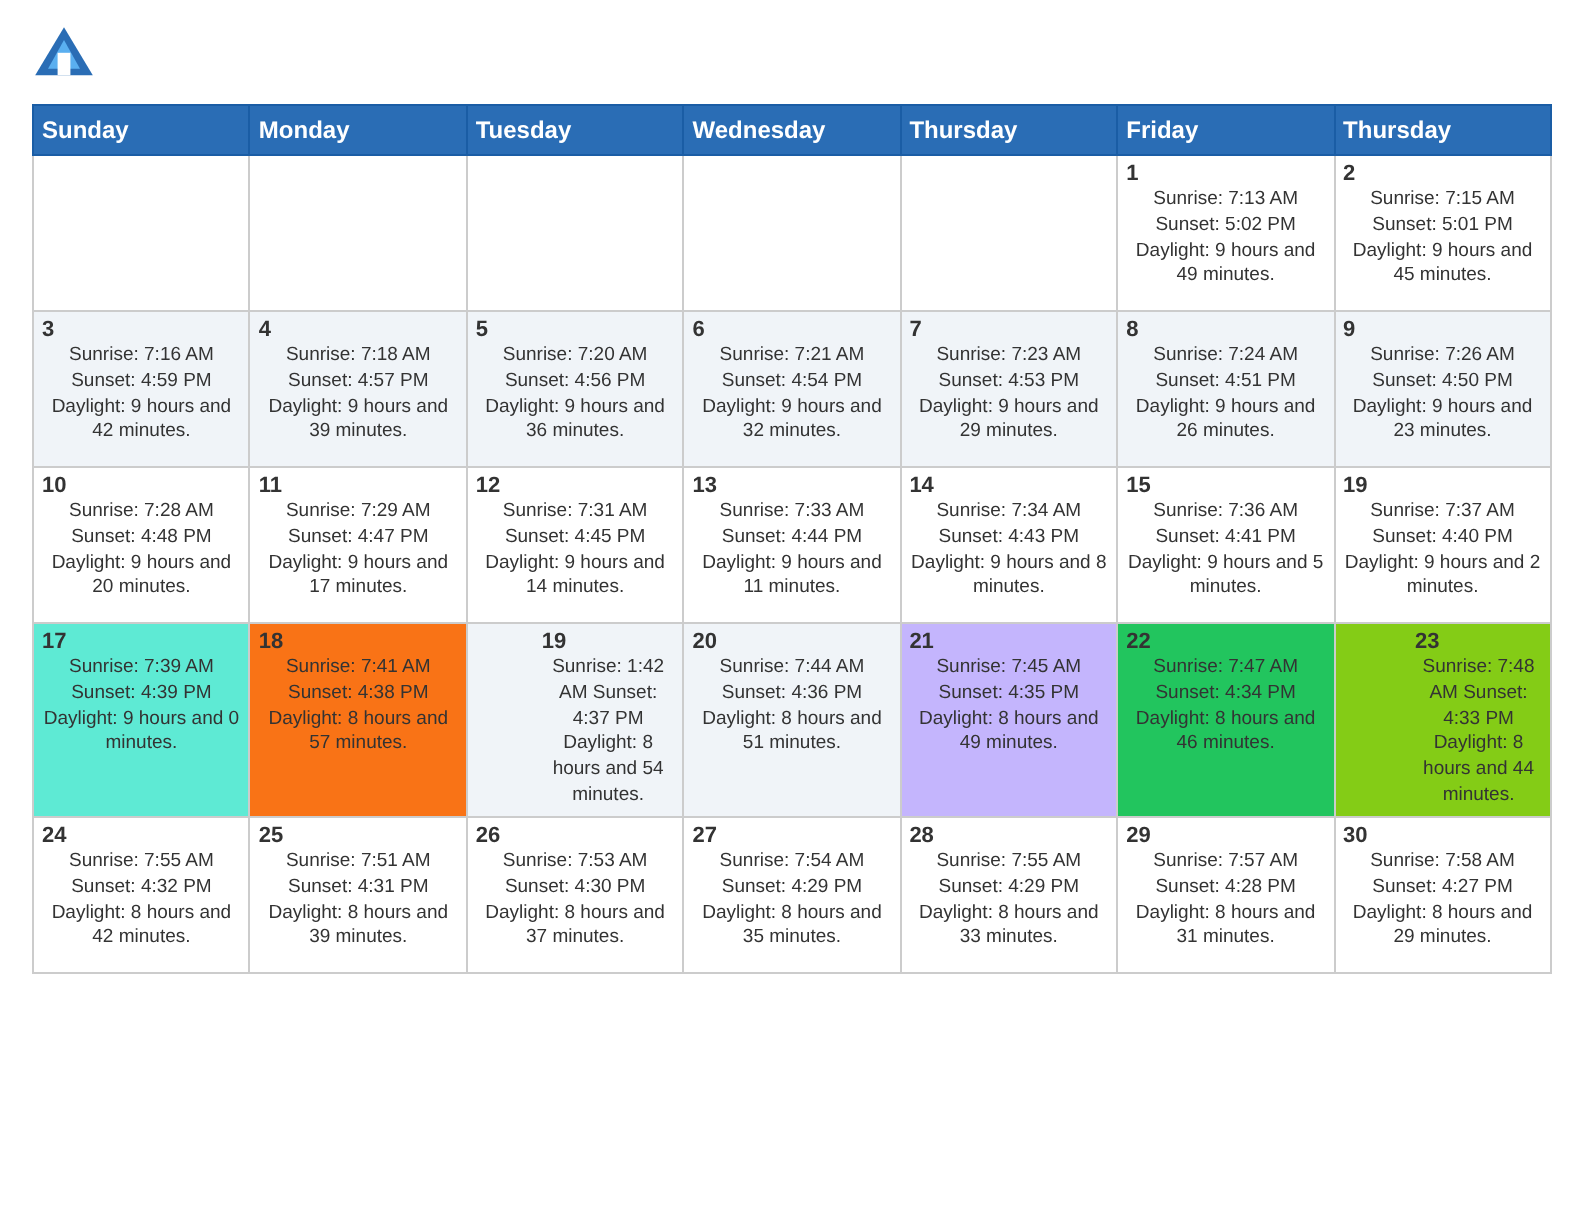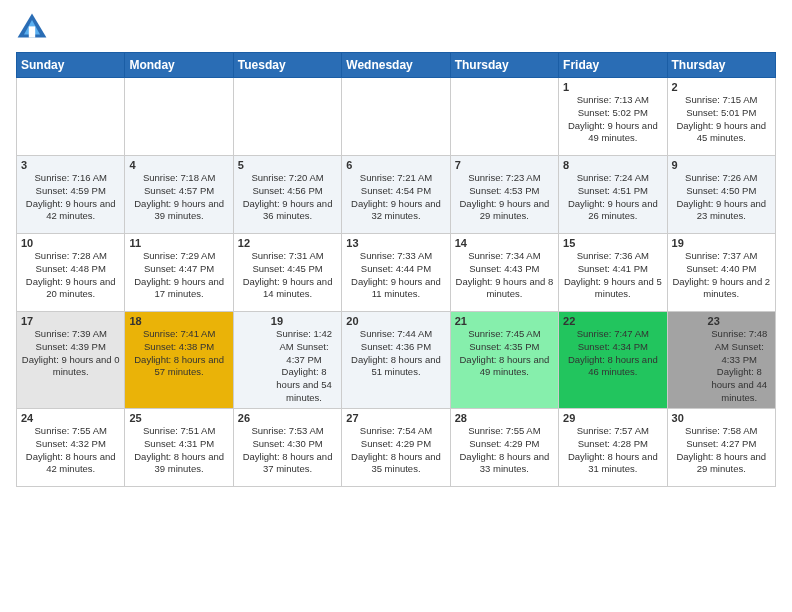--- a/index.html
+++ b/index.html
@@ -252,63 +252,63 @@
           </td>
           <td>
             <span class="day-num">19</span>
             <div class="day-info">Sunrise: 7:37 AM
 Sunset: 4:40 PM
 Daylight: 9 hours
 and 2 minutes.</div>
           </td>
         </tr>
         <tr>
-          <td style="background: #e5e5e5;">
+          <td style="background: #5eead4;">
             <span class="day-num">17</span>
             <div class="day-info">Sunrise: 7:39 AM
 Sunset: 4:39 PM
 Daylight: 9 hours
 and 0 minutes.</div>
           </td>
-          <td style="background: #eab308;">
+          <td style="background: #f97316;">
             <span class="day-num">18</span>
             <div class="day-info">Sunrise: 7:41 AM
 Sunset: 4:38 PM
 Daylight: 8 hours
 and 57 minutes.</div>
           </td>
           <td style="background: rgb(240, 244, 248); padding-left: 37px;">
             <span class="day-num">19</span>
             <div class="day-info">Sunrise: 1:42 AM
 Sunset: 4:37 PM
 Daylight: 8 hours
 and 54 minutes.</div>
           </td>
           <td style="background: rgb(240, 244, 248);">
             <span class="day-num">20</span>
             <div class="day-info">Sunrise: 7:44 AM
 Sunset: 4:36 PM
 Daylight: 8 hours
 and 51 minutes.</div>
           </td>
-          <td style="background: #86efac;">
+          <td style="background: #c4b5fd;">
             <span class="day-num">21</span>
             <div class="day-info">Sunrise: 7:45 AM
 Sunset: 4:35 PM
 Daylight: 8 hours
 and 49 minutes.</div>
           </td>
           <td style="background: #22c55e;">
             <span class="day-num">22</span>
             <div class="day-info">Sunrise: 7:47 AM
 Sunset: 4:34 PM
 Daylight: 8 hours
 and 46 minutes.</div>
           </td>
-          <td style="background: #a3a3a3; padding-left: 40px;">
+          <td style="background: #84cc16; padding-left: 40px;">
             <span class="day-num">23</span>
             <div class="day-info">Sunrise: 7:48 AM
 Sunset: 4:33 PM
 Daylight: 8 hours
 and 44 minutes.</div>
           </td>
         </tr>
         <tr>
           <td>
             <span class="day-num">24</span>

